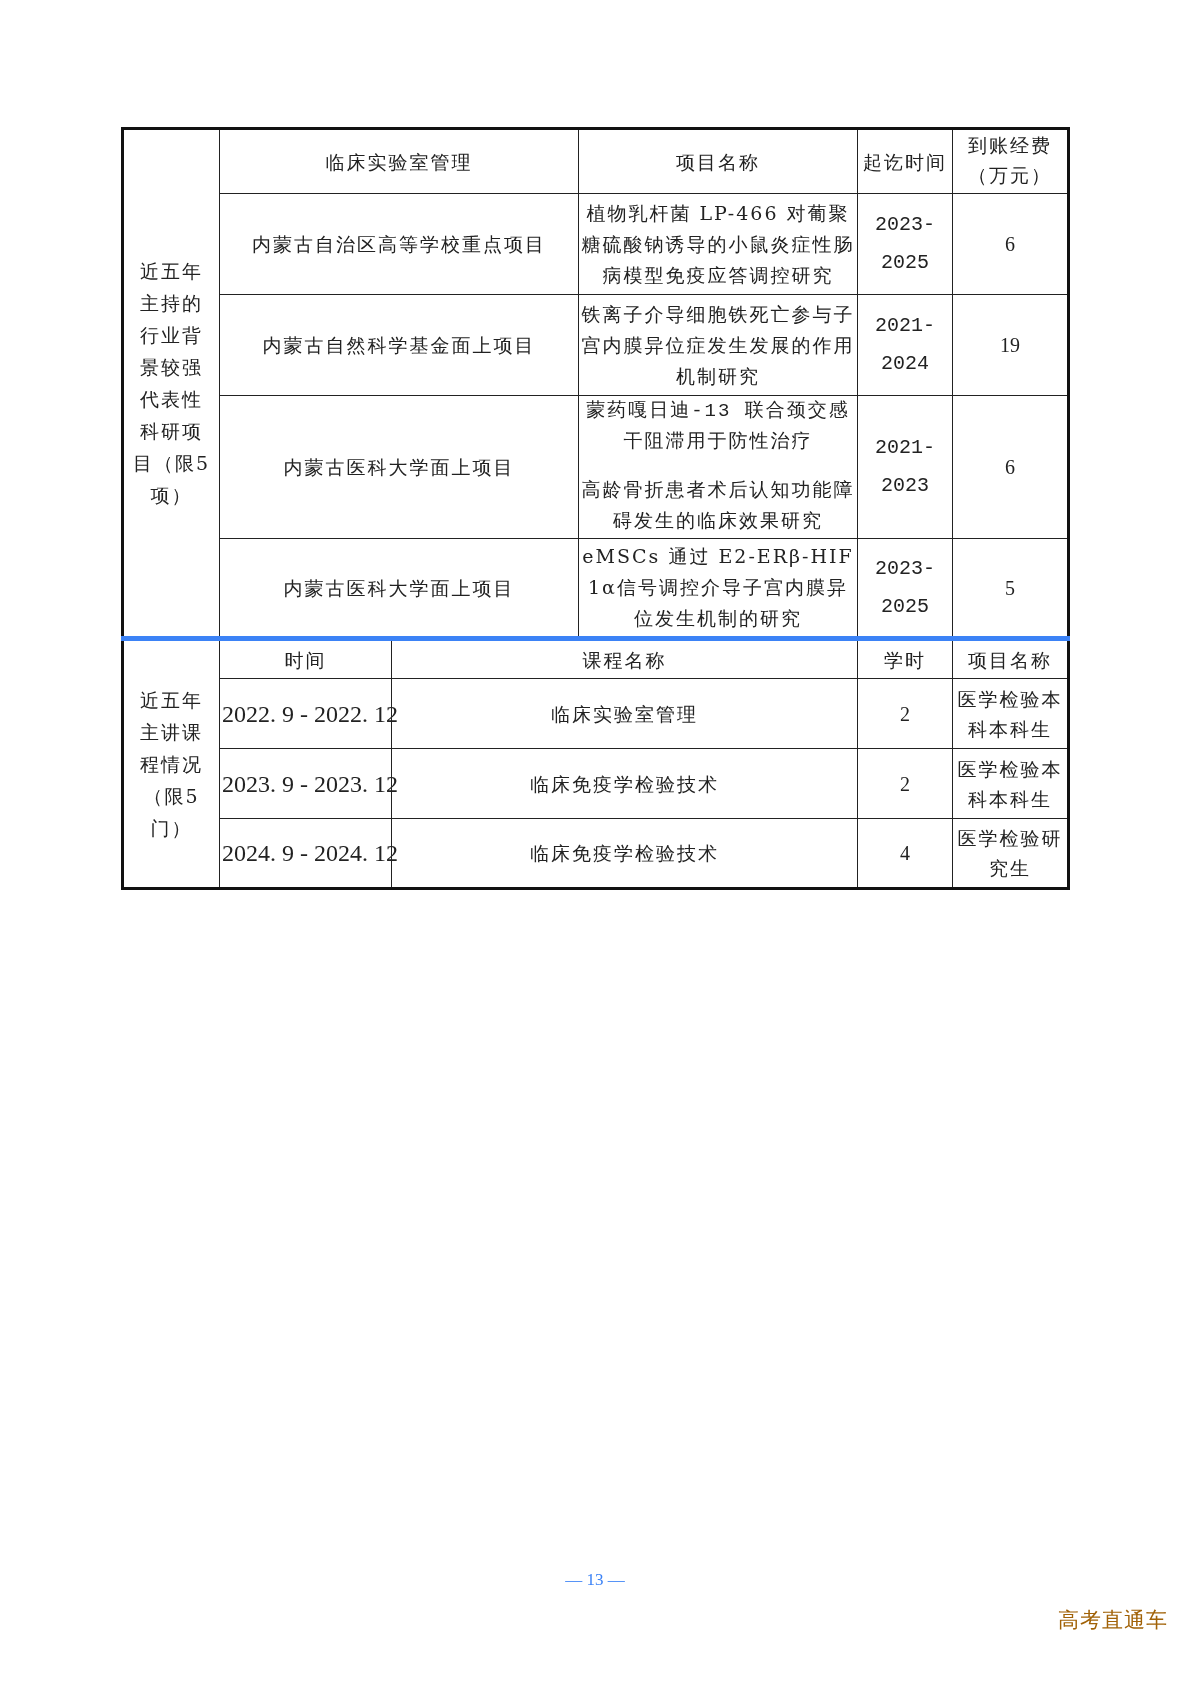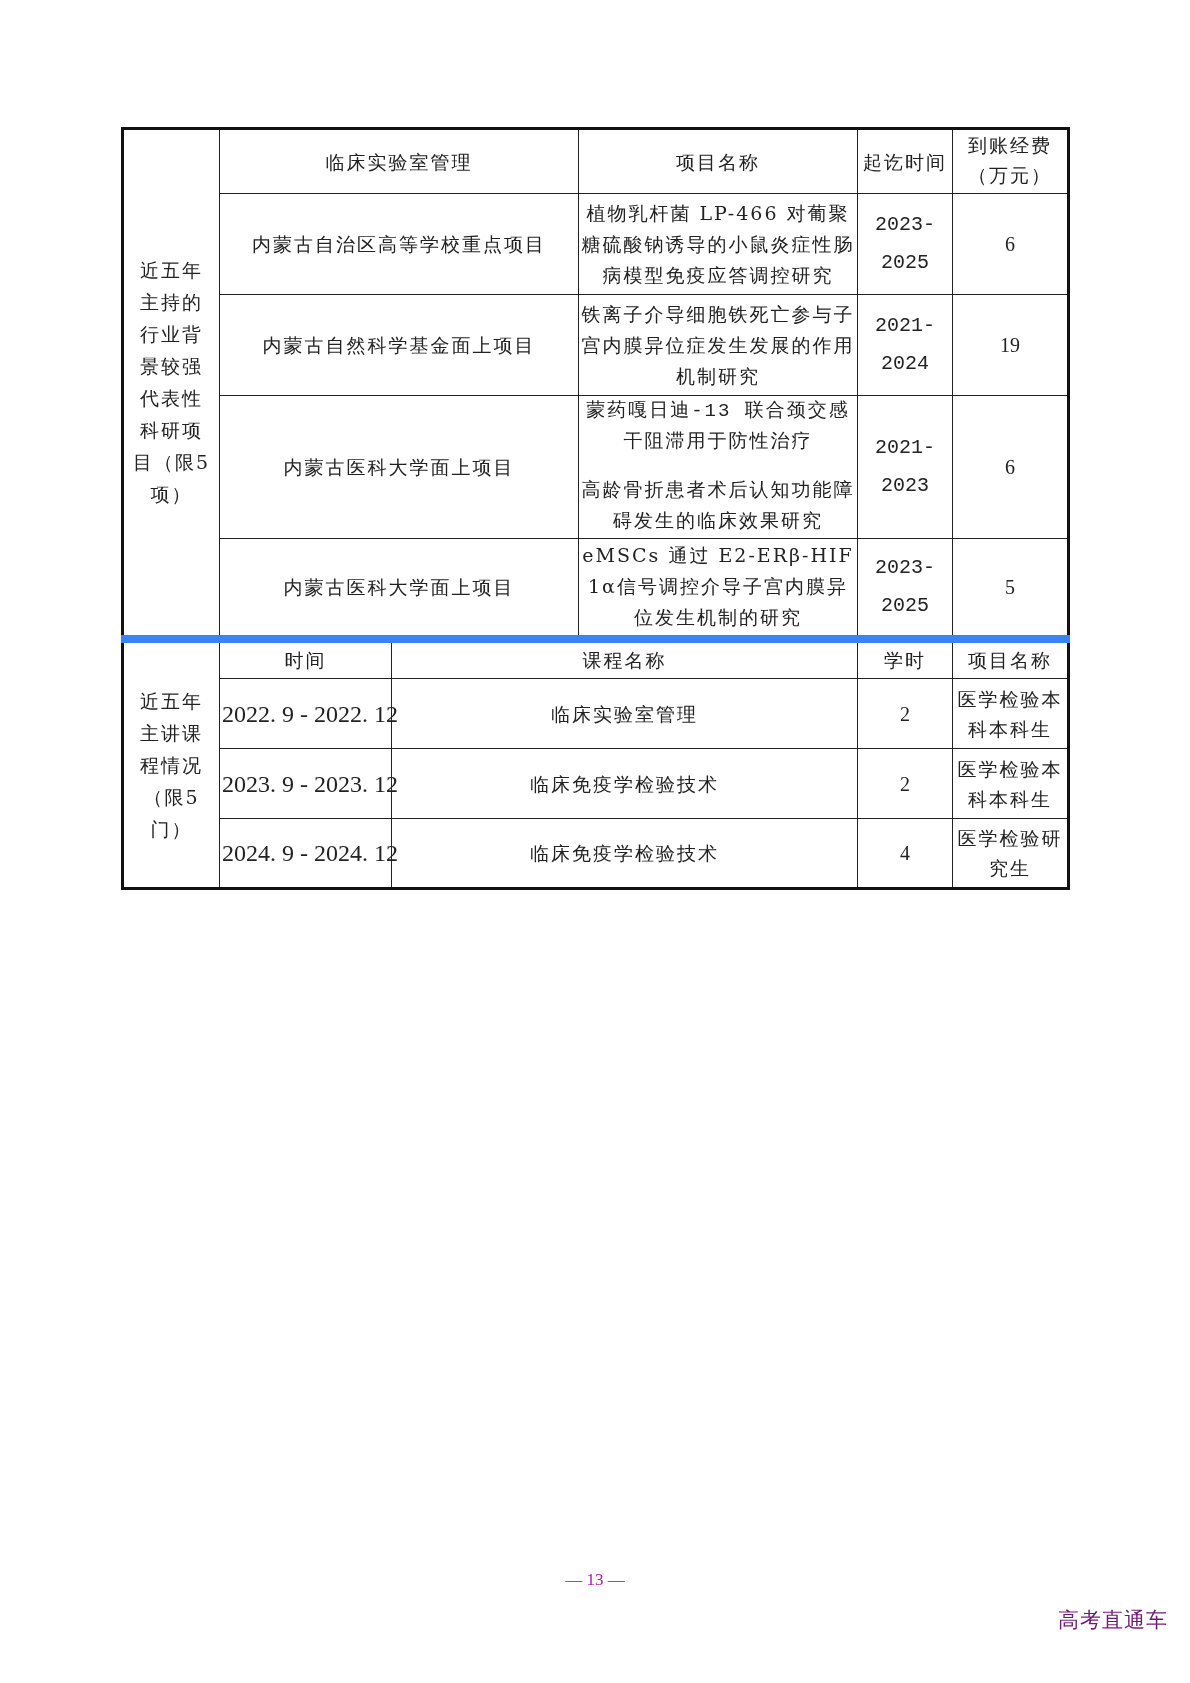--- a/index.html
+++ b/index.html
@@ -15,29 +15,29 @@
       font-size: 19px; line-height: 30px;
     }
     .tbl td {
       border: 1.5px solid #222; text-align: center; vertical-align: middle;
       padding: 0 4px; letter-spacing: 2px; word-break: break-all;
     }
     .tbl td.side { padding: 6px 6px; line-height: 32px; }
     .tbl td.num { font-family: "Liberation Serif", serif; letter-spacing: 0; font-size: 20px; line-height: 38px; }
     .tbl td.time { font-family: Liberation Serif, serif; letter-spacing: 0; font-size: 24px; text-align: right; padding: 0 2px; white-space: nowrap; }
     .tbl td.name { line-height: 31px; padding: 0 2px; }
-    .tbl .thick-top td { border-top: 8px solid #3b82f6; }
+    .tbl .thick-top td { border-top: 5px solid #3b82f6; }
     .sub { display: block; font-family: Liberation Mono, monospace; }
     .page-num {
       position: absolute; left: 0; width: 1190px; top: 1570px; text-align: center;
-      font-family: "Liberation Serif", serif; font-size: 17px; color: #a21caf;
+      font-family: "Liberation Serif", serif; font-size: 17px; color: #3b82f6;
     }
     .watermark {
       position: absolute; right: 22px; top: 1606px;
-      font-family: "DejaVu Sans", sans-serif; font-size: 21px; color: #701a75;
+      font-family: "DejaVu Sans", sans-serif; font-size: 21px; color: #a16207;
       letter-spacing: 1px;
     }
   </style>
 </head>
 <body>
 
 <table class="tbl">
   <colgroup>
     <col style="width:97px">
     <col style="width:172px">

